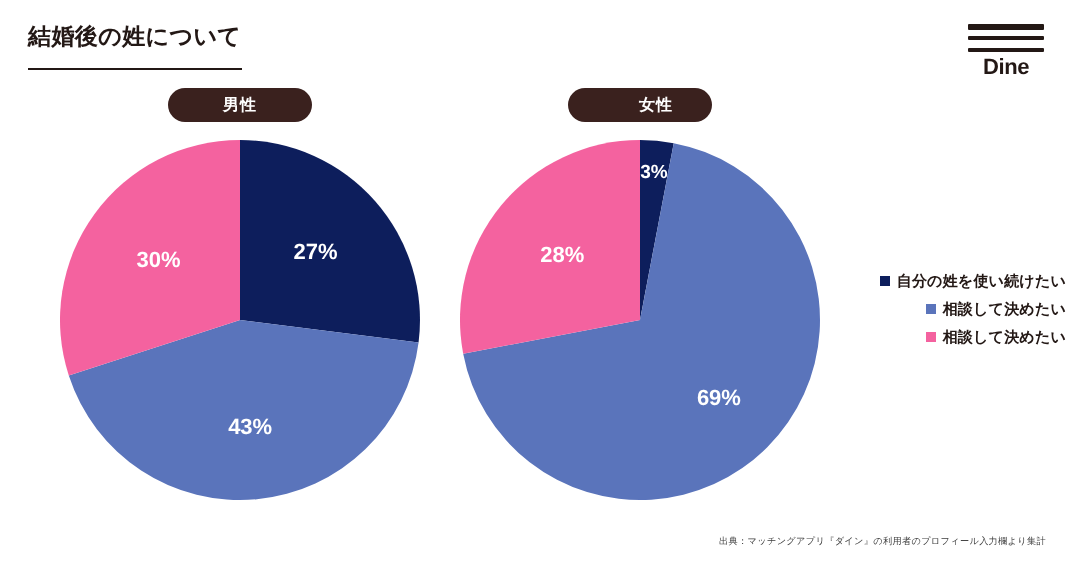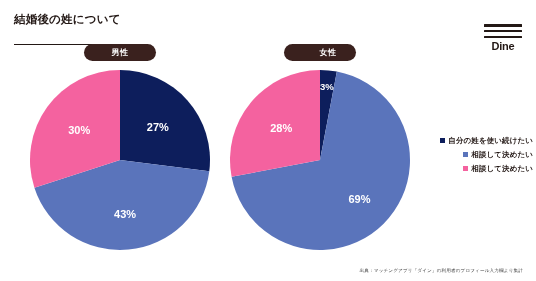--- a/index.html
+++ b/index.html
@@ -17,31 +17,30 @@
 
   
   #page-title {
     position: absolute;
     left: 14px; top: 13px;
     font-size: 11.5px;
     font-weight: bold;
     letter-spacing: 0.2px;
     color: #231815;
     border-bottom: 1.3px solid #231815;
-    padding-bottom: 18px;
+    padding-bottom: 8px;
     line-height: 1.1;
     white-space: nowrap;
   }
 
   #brand-logo {
     position: absolute;
     right: 14px; top: 12px;
     width: 38px;
     text-align: center;
-    margin-top: 12px;
   }
   #brand-logo .bars {
     display: flex;
     flex-direction: column;
     gap: 3.2px;
     align-items: stretch;
     margin-bottom: 2.5px;
   }
   #brand-logo .bars i {
     display: block;

